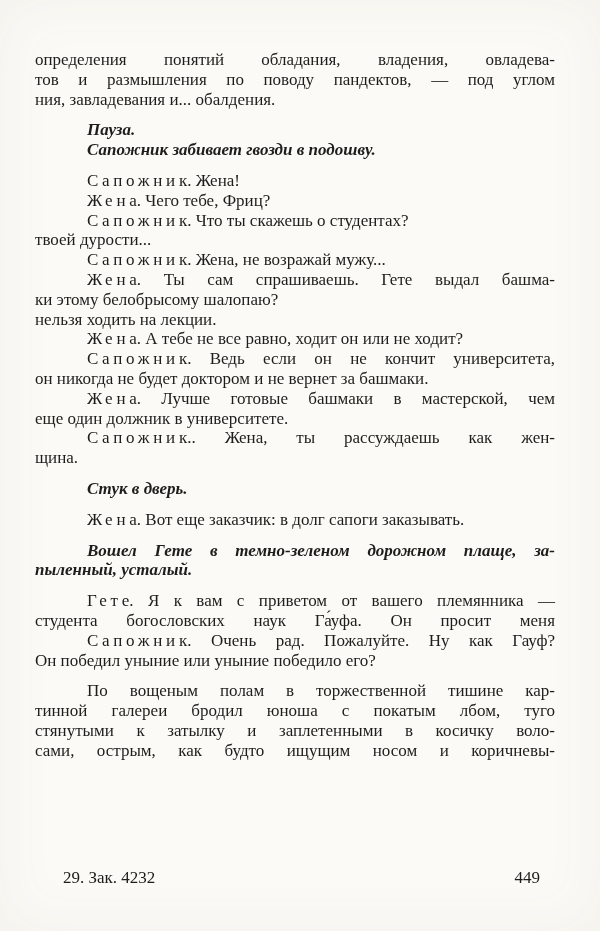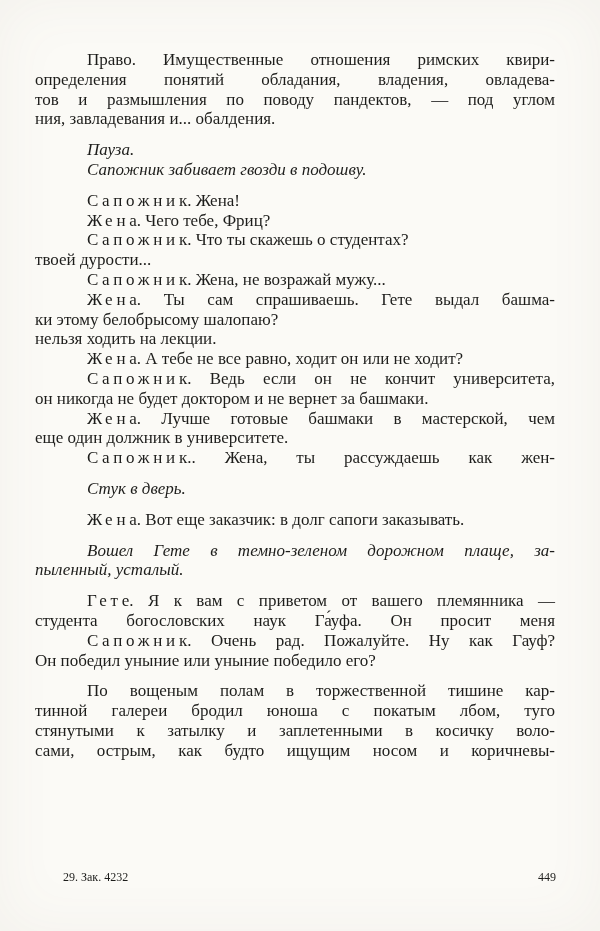--- a/index.html
+++ b/index.html
@@ -17,48 +17,47 @@
     box-shadow: inset 0 0 60px rgba(120,110,90,0.06);
   }
   .text-block {
     position: absolute;
     top: 50px;
     left: 35px;
     width: 520px;
   }
   .para { margin: 0; }
   .para.gap { margin-top: 11px; }
-  .para.stage { font-style: italic; }
+  .para.stage { font-style: italic; font-weight: bold; }
   .line {
     text-align: justify;
     text-align-last: justify;
   }
   .line.lastline { text-align-last: left; }
   .line.first { text-indent: 52px; }
   .speaker {
     letter-spacing: 0.22em;
     margin-right: -0.22em;
   }
   .footer {
     position: absolute;
     top: 868px;
     left: 63px;
-    right: 44px;
+    right: 60px;
     display: flex;
     justify-content: space-between;
-    font-size: 12px;
+    font-size: 17px;
   }
 </style>
 </head>
 <body>
 
 <div class="page">
   <div class="text-block">
       <div class="para prose">
-        <div class="line first">Право. Имущественные отношения римских квири-</div>
         <div class="line">определения понятий обладания, владения, овладева-</div>
         <div class="line">тов и размышления по поводу пандектов, — под углом</div>
         <div class="line lastline">ния, завладевания и... обалдения.</div>
       </div>
       <div class="para stage gap">
         <div class="line first lastline">Пауза.</div>
       </div>
       <div class="para stage">
         <div class="line first lastline">Сапожник забивает гвозди в подошву.</div>
       </div>
@@ -90,20 +89,21 @@
       <div class="para dialogue">
         <div class="line first"><span class="speaker">Сапожник</span><span>. Ведь если он не кончит университета,</span></div>
         <div class="line lastline">он никогда не будет доктором и не вернет за башмаки.</div>
       </div>
       <div class="para dialogue">
         <div class="line first"><span class="speaker">Жена</span><span>. Лучше готовые башмаки в мастерской, чем</span></div>
         <div class="line lastline">еще один должник в университете.</div>
       </div>
       <div class="para dialogue">
         <div class="line first"><span class="speaker">Сапожник</span><span>.. Жена, ты рассуждаешь как жен-</span></div>
+        <div class="line lastline">щина.</div>
       </div>
       <div class="para stage gap">
         <div class="line first lastline">Стук в дверь.</div>
       </div>
       <div class="para dialogue gap">
         <div class="line first lastline"><span class="speaker">Жена</span><span>. Вот еще заказчик: в долг сапоги заказывать.</span></div>
       </div>
       <div class="para stage gap">
         <div class="line first">Вошел Гете в темно-зеленом дорожном плаще, за-</div>
         <div class="line lastline">пыленный, усталый.</div>

